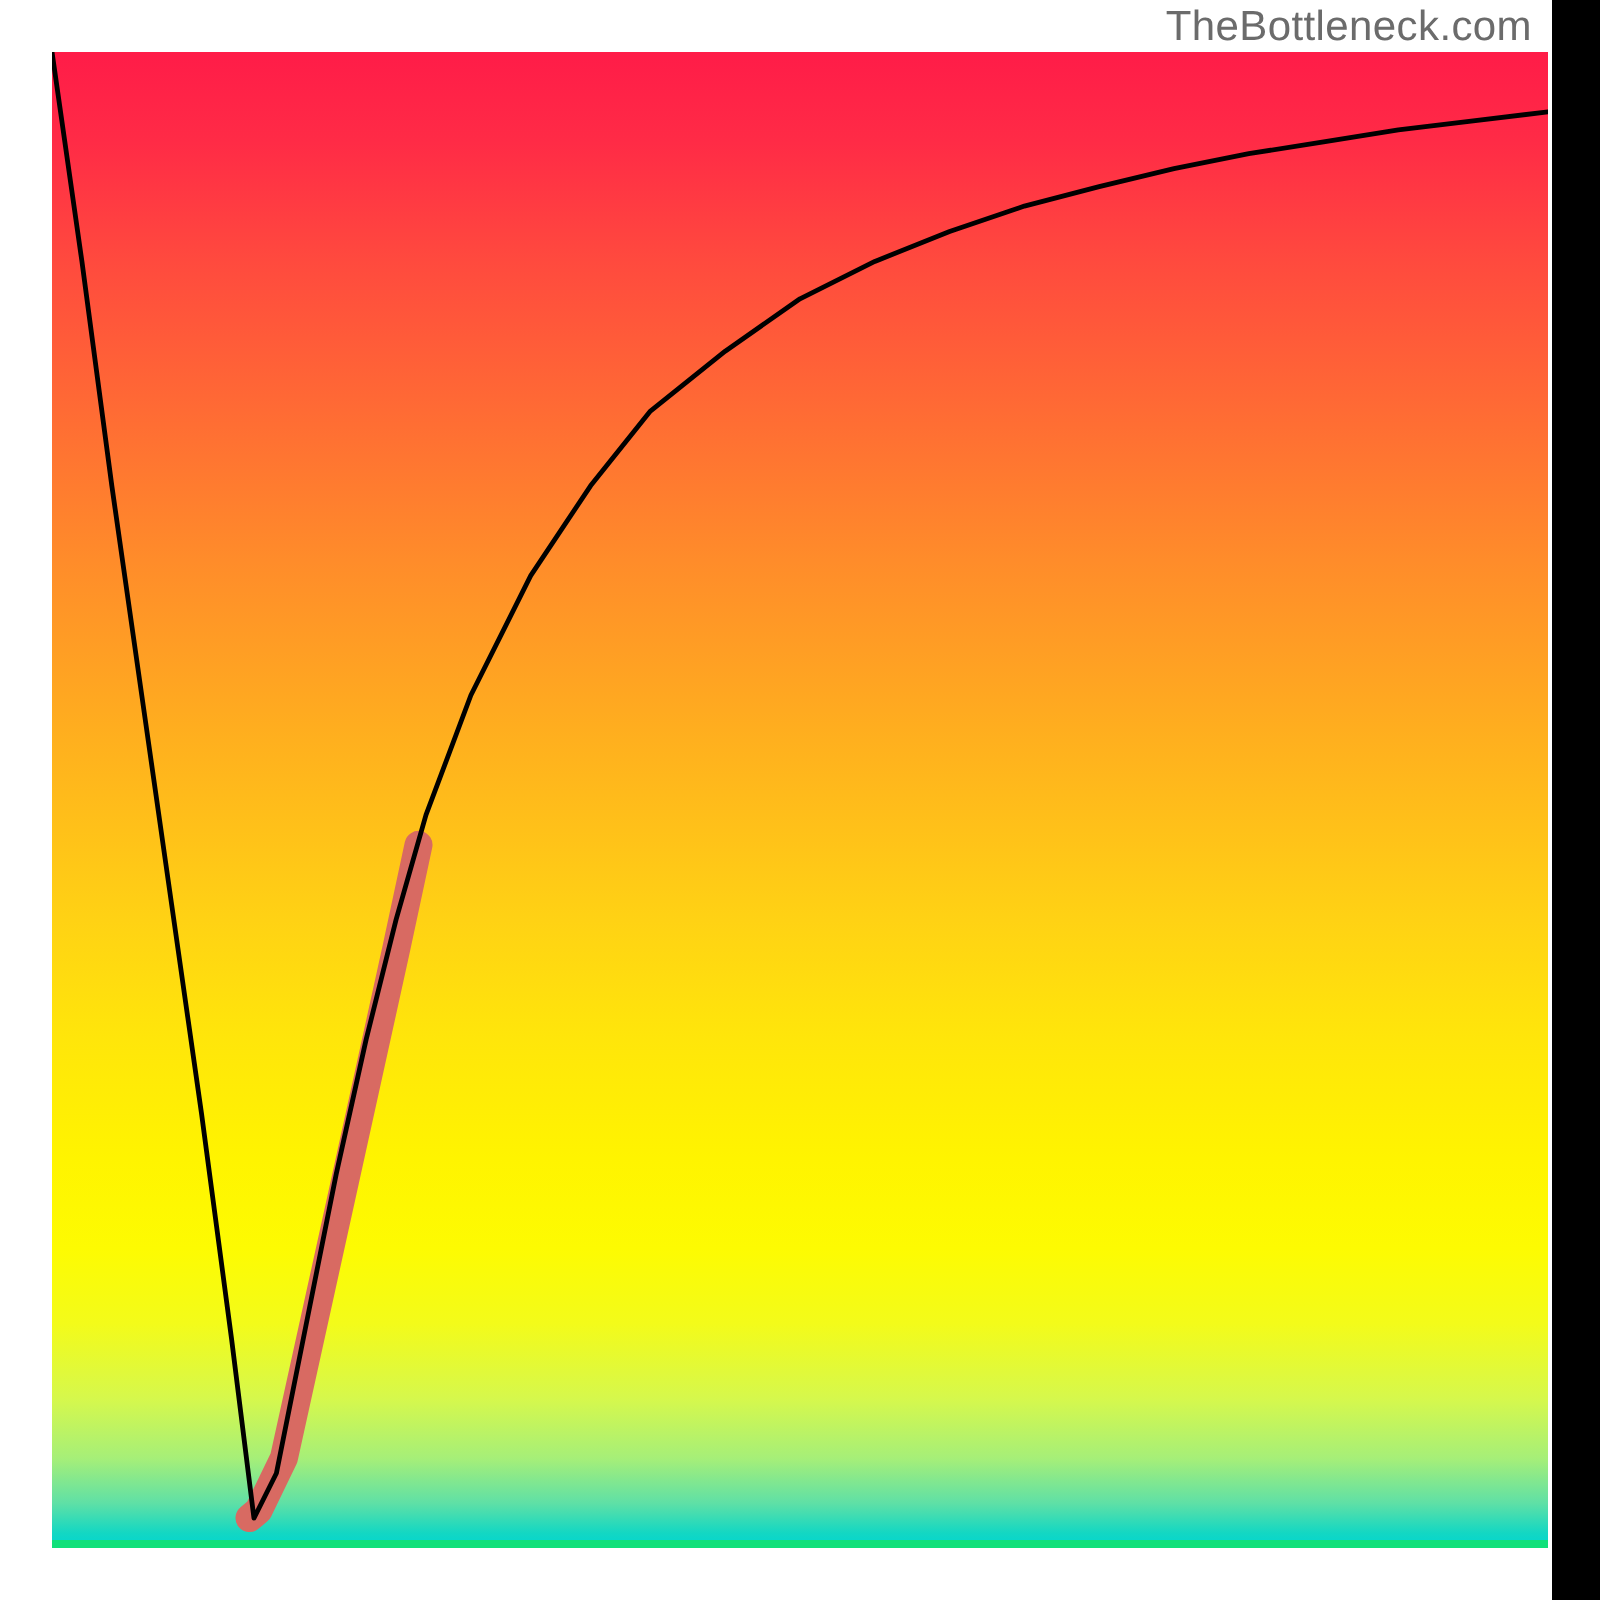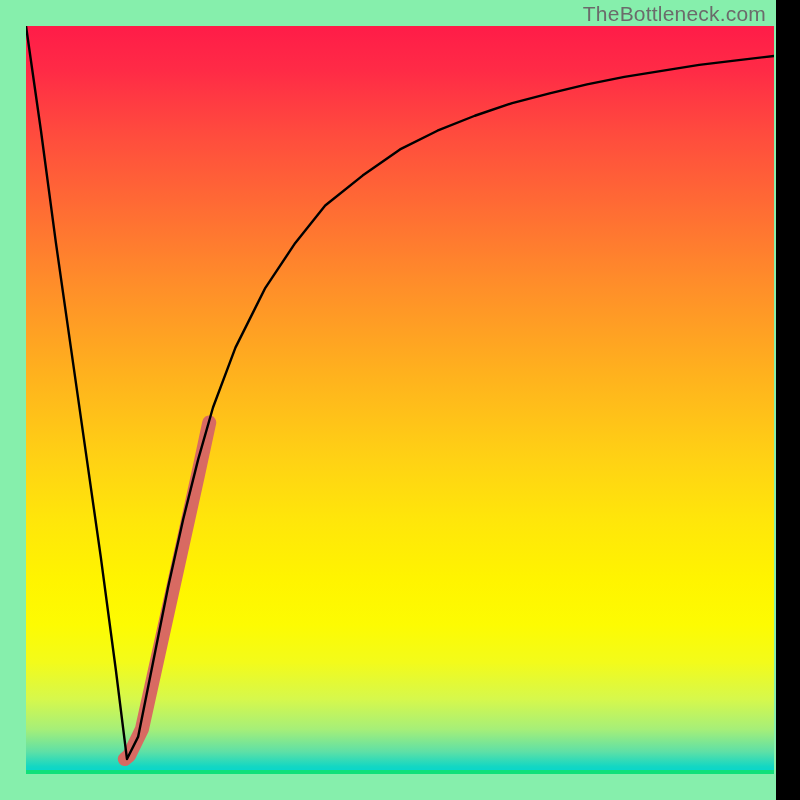--- a/index.html
+++ b/index.html
@@ -9,21 +9,21 @@
     height: 800px;
     overflow: hidden;
     background: #000;
   }
   .frame {
     position: absolute;
     left: 0;
     top: 0;
     width: 776px;
     height: 800px;
-    background: #86efac;
+    background: #ffffff;
   }
   .plot {
     position: absolute;
     left: 26px;
     top: 26px;
     width: 748px;
     height: 748px;
     overflow: hidden;
   }
   .gradient {

